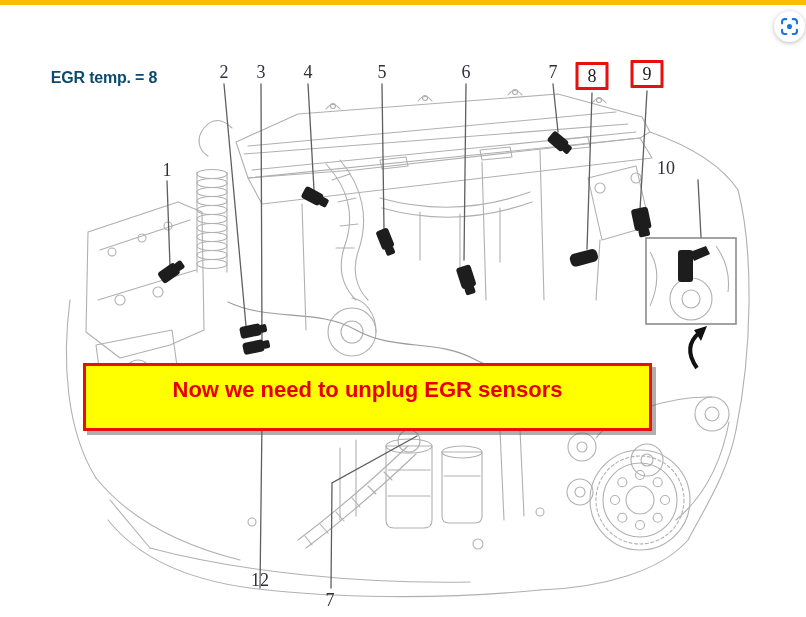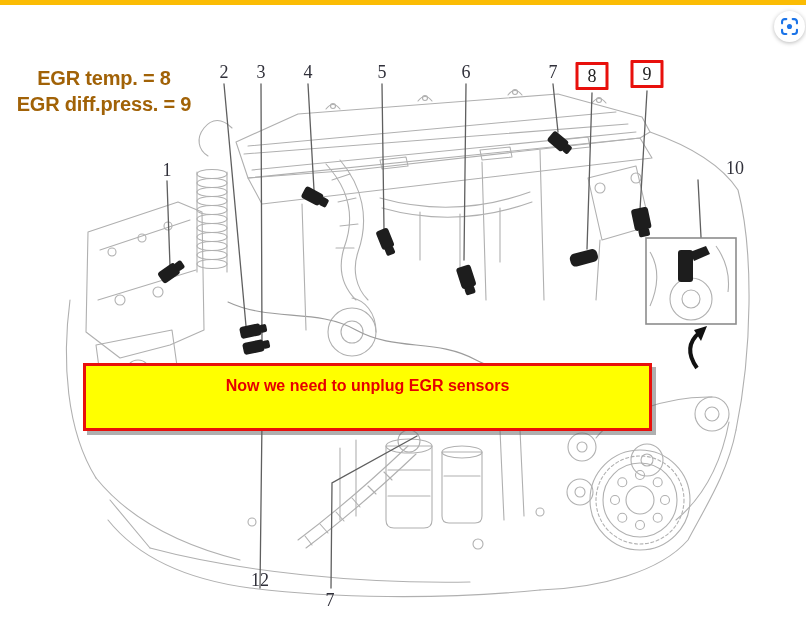--- a/index.html
+++ b/index.html
@@ -13,41 +13,41 @@
     background:var(--top_bar,#fbbc04);
   }
   .lens-btn{
     position:absolute;left:774px;top:11px;width:31px;height:31px;z-index:7;
     background:#fff;border:none;border-radius:50%;
     box-shadow:0 1px 4px rgba(0,0,0,.28);
     display:flex;align-items:center;justify-content:center;cursor:pointer;padding:0;
   }
   .egr-labels{
     position:absolute;left:6px;top:65px;width:196px;z-index:4;
-    text-align:center;font-weight:bold;font-size:20px;line-height:26px;color:#a16207;
+    text-align:center;font-weight:bold;font-size:16px;line-height:26px;color:#0c4a6e;
     letter-spacing:-0.2px;
   }
   .callout-layer{position:absolute;left:0;top:0;width:806px;height:617px;z-index:4;}
   .callout{
     position:absolute;transform:translate(-50%,-50%);
     font-family:"Liberation Serif", serif;font-size:18px;color:#30303a;
     white-space:nowrap;line-height:20px;
   }
   .callout.boxed{
     border:3px solid var(--highlight_red,#e8100c);
     padding:1px 9px;color:#222;border-radius:1px;
   }
   .banner{
     position:absolute;left:83px;top:363px;width:569px;height:68px;z-index:5;
     box-sizing:border-box;
     background:var(--banner_bg,#ffff00);
     border:3px solid var(--highlight_red,#e8100c);
     box-shadow:4px 4px 0 rgba(95,95,95,.5);
     text-align:center;padding-top:11px;
-    font-weight:bold;font-size:16px;color:var(--banner_text,#e60000);
+    font-weight:bold;font-size:22px;color:var(--banner_text,#e60000);
   }
   svg.diagram{position:absolute;left:0;top:0;z-index:1;}
 </style>
 </head>
 <body>
 
 <div class="page">
 
   <div class="top-bar"></div>
 
@@ -60,21 +60,20 @@
           <path d="M15,11 v1.5 A2.5,2.5 0 0 1 12.5,15 H11"></path>
           <path d="M5,15 H3.5 A2.5,2.5 0 0 1 1,12.5 V11"></path>
         </g>
         <circle cx="8" cy="8" r="2.4" fill="#1a73e8"></circle>
       </svg>
     </span>
   </button>
 
   <div class="egr-labels">
     <div>EGR temp. = 8</div>
-    <div>EGR diff.press. = 9</div>
   </div>
 
   <svg class="diagram" width="806" height="617" viewBox="0 0 806 617">
 
     <g stroke="#b0b0b0" fill="none" stroke-width="1.1" stroke-linejoin="round" stroke-linecap="round">
 
       <path d="M236,142 L298,114 L558,94 L642,117 L650,132 L640,138 L355,170 L248,178 Z"></path>
       <path d="M248,146 L616,112"></path>
       <path d="M244,154 L628,124"></path>
       <path d="M252,170 L636,132"></path>
@@ -285,21 +284,21 @@
   <div class="callout-layer">
       <div class="callout" style="left: 167px; top: 170px;">1</div>
       <div class="callout" style="left: 224px; top: 72px;">2</div>
       <div class="callout" style="left: 261px; top: 72px;">3</div>
       <div class="callout" style="left: 308px; top: 72px;">4</div>
       <div class="callout" style="left: 382px; top: 72px;">5</div>
       <div class="callout" style="left: 466px; top: 72px;">6</div>
       <div class="callout" style="left: 553px; top: 72px;">7</div>
       <div class="callout boxed" style="left: 592px; top: 76px;">8</div>
       <div class="callout boxed" style="left: 647px; top: 74px;">9</div>
-      <div class="callout" style="left: 735px; top: 168px;">10</div>
+      <div class="callout" style="left: 666px; top: 168px;">10</div>
       <div class="callout" style="left: 330px; top: 600px;">7</div>
       <div class="callout" style="left: 260px; top: 580px;">12</div>
     </div>
 
   <div class="banner">
     <span>Now we need to unplug EGR sensors</span>
   </div>
 
 </div>
 

